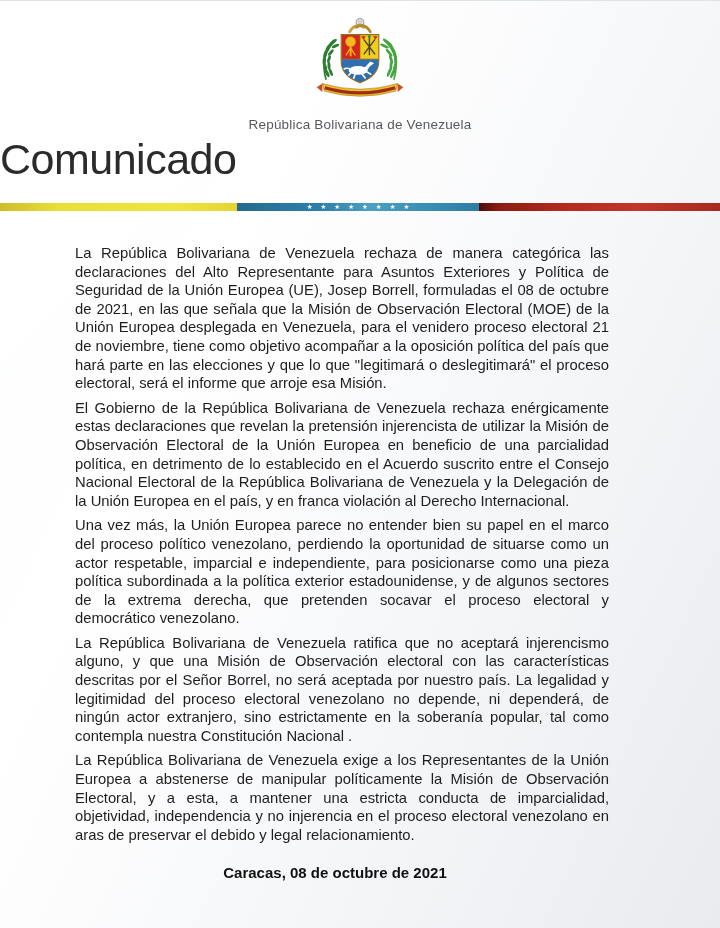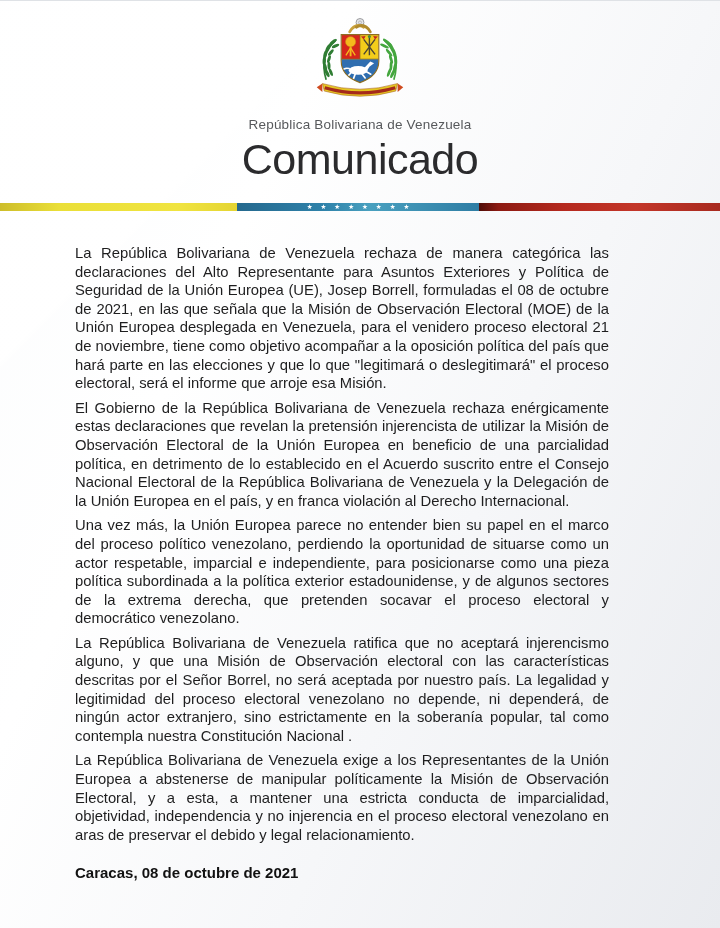--- a/index.html
+++ b/index.html
@@ -24,21 +24,21 @@
   .arms{
     position:absolute;top:13px;left:50%;transform:translateX(-50%);
     width:114px;height:94px;
   }
   .republic-label{
     position:absolute;top:116px;left:0;width:100%;
     text-align:center;font-size:13.5px;letter-spacing:.2px;color:#57595c;
   }
   .page-title{
     position:absolute;top:134px;left:0;width:100%;
-    text-align:center;font-size:43px;font-weight:300;
+    font-size:43px;font-weight:300;
     letter-spacing:-.5px;color:#2b2b2d;margin:0;
   }
   
   .flag-stripe{
     position:absolute;top:202px;left:0;width:720px;height:8px;
     display:flex;
   }
   .band-yellow{
     width:237px;height:100%;
     background:linear-gradient(90deg,#cdbd2a 0%,#eadf38 25%,#f0e440 75%,#e4d433 100%);
@@ -60,21 +60,21 @@
     position:absolute;top:243px;left:75px;width:534px;
     color:#1e1e1f;font-size:14.8px;line-height:18.6px;
   }
   .doc-body p{
     margin:0 0 6px 0;
     text-align:justify;
     text-justify:inter-word;
   }
   .dateline{
     margin-top:20px;
-    text-align:left;
+    text-align:center;
     padding-right:14px;
     font-weight:bold;
     font-size:15px;
     color:#111;
   }
 </style>
 </head>
 <body>
 
 <div class="page">

